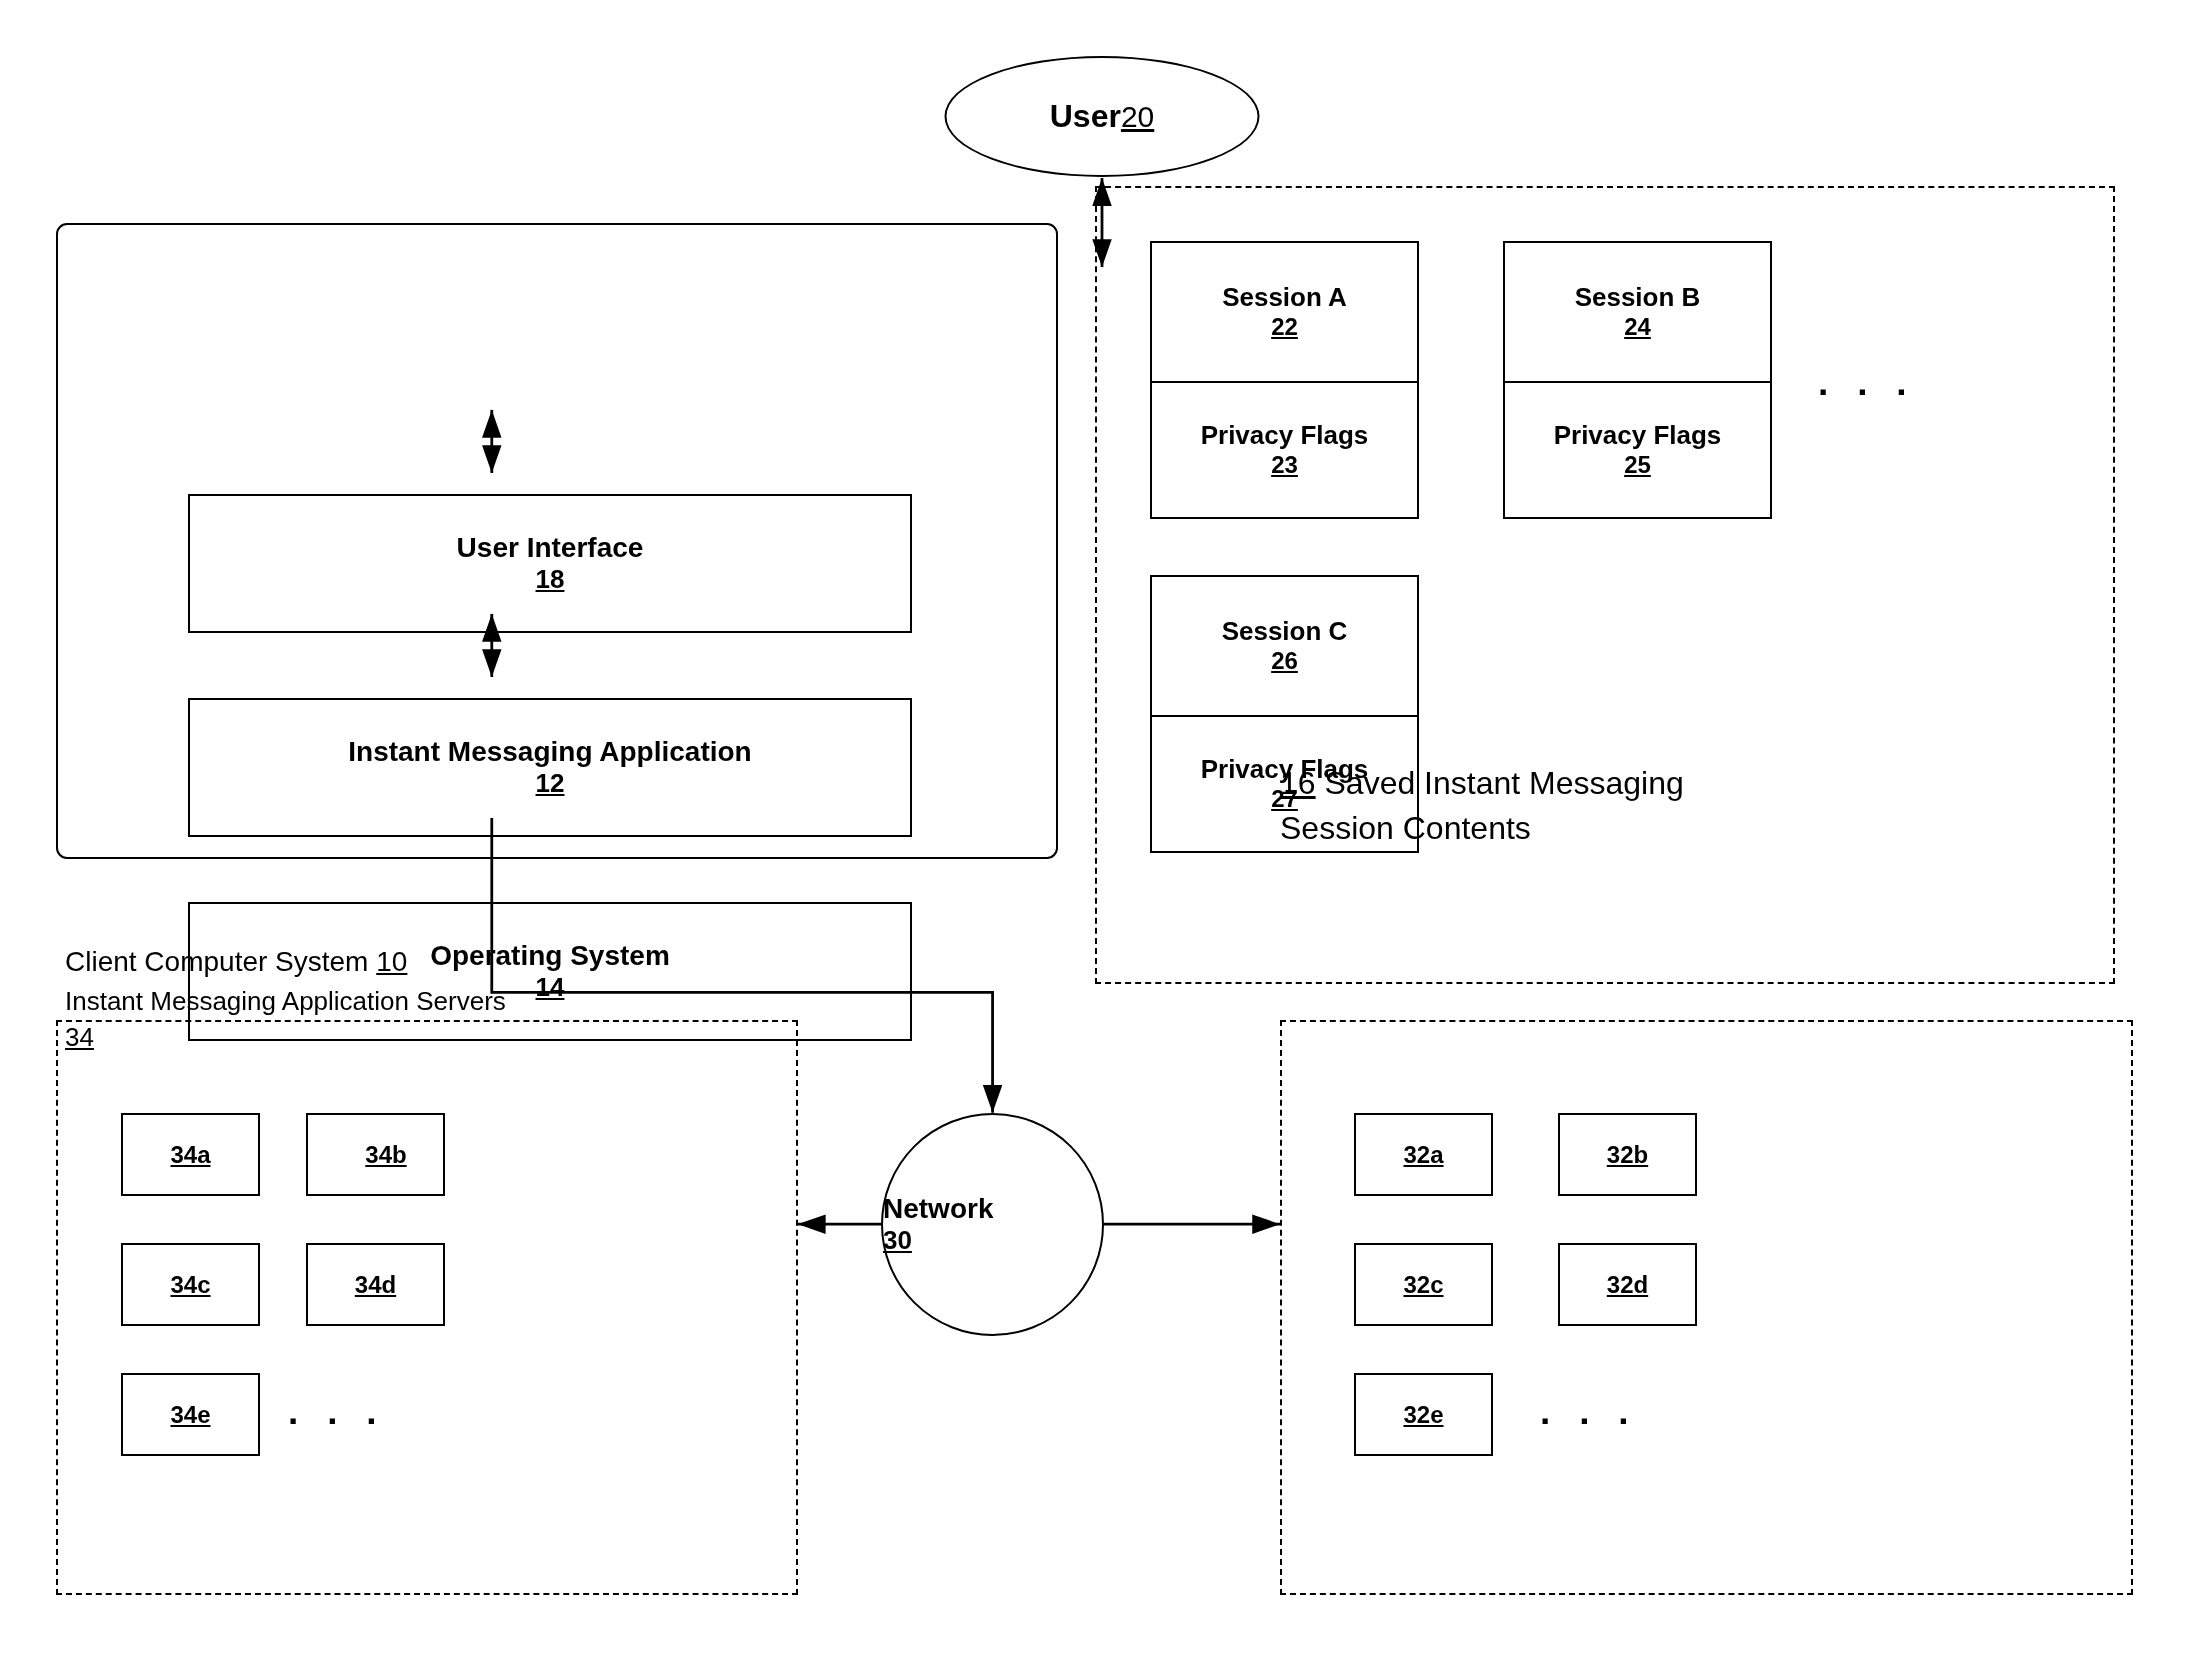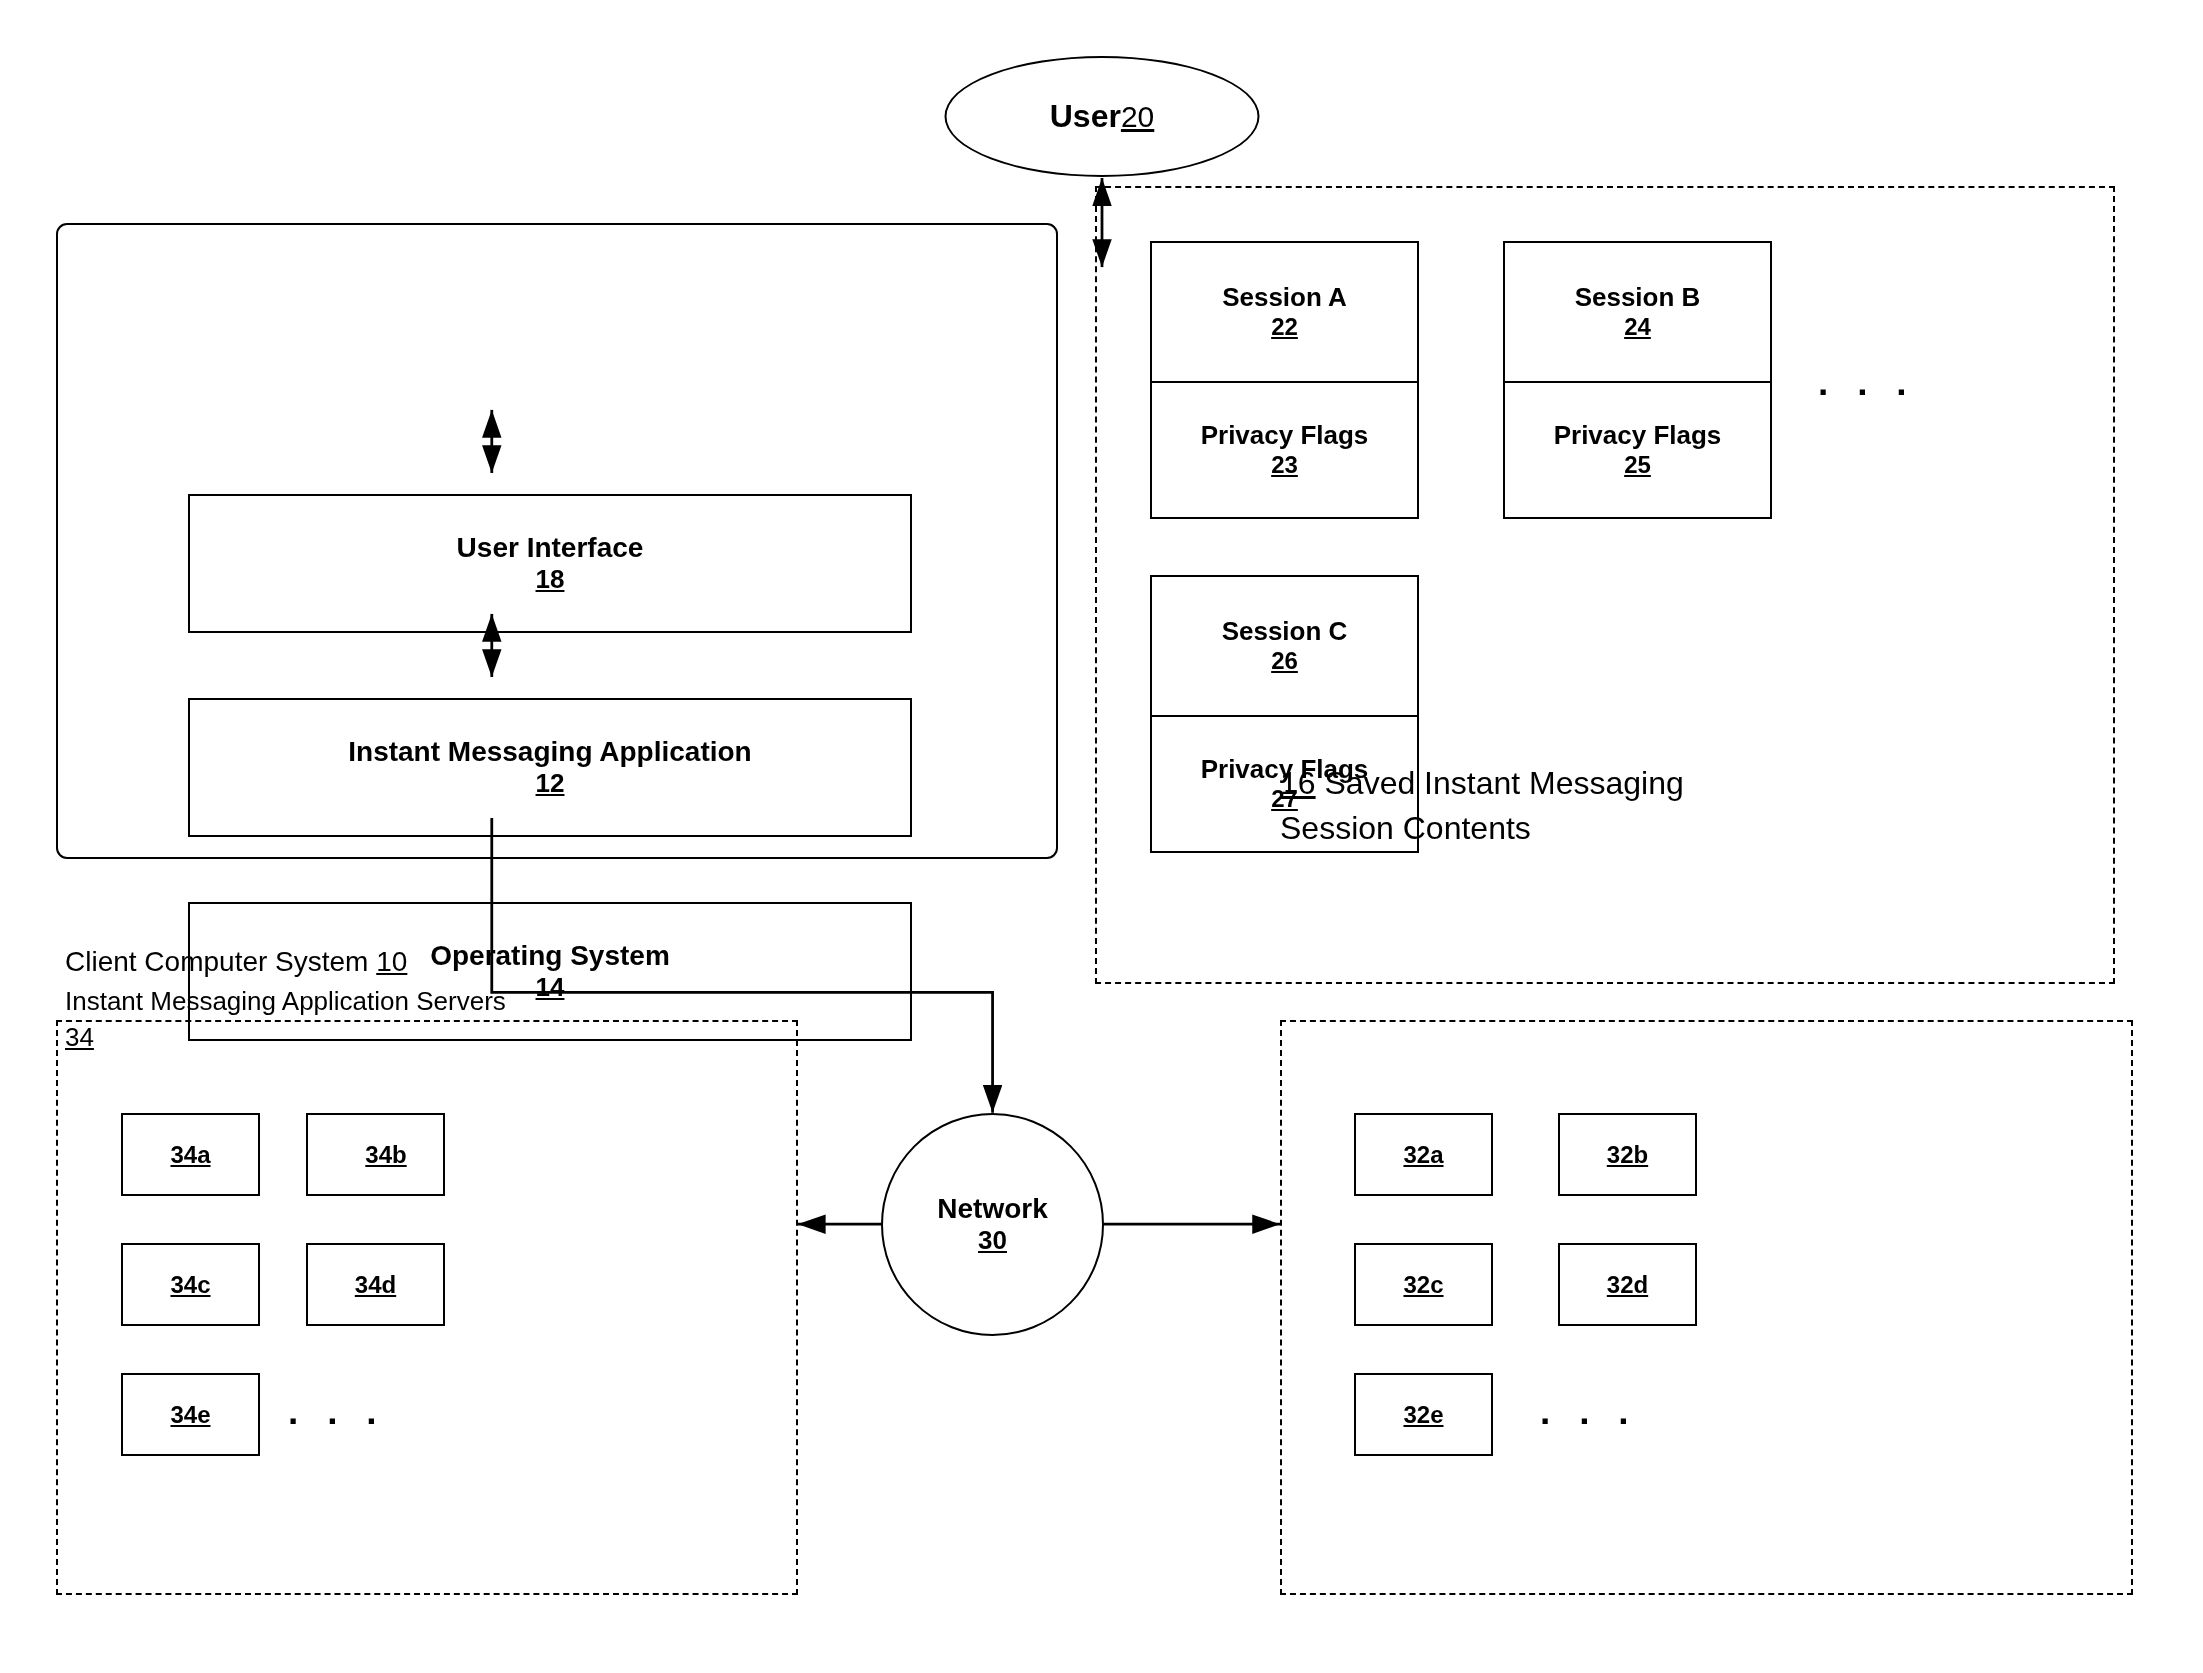--- a/index.html
+++ b/index.html
@@ -204,21 +204,21 @@
     .network-circle {
       position: absolute;
       top: 1113px;
       left: 881px;
       width: 223px;
       height: 223px;
       border: 2.8px solid #000;
       border-radius: 50%;
       display: flex;
       flex-direction: column;
-      align-items: center;
+      align-items: flex-start;
       justify-content: center;
     }
 
     .network-circle .label {
       font-size: 28px;
       font-weight: bold;
     }
 
     .network-circle .number {
       font-size: 26px;

